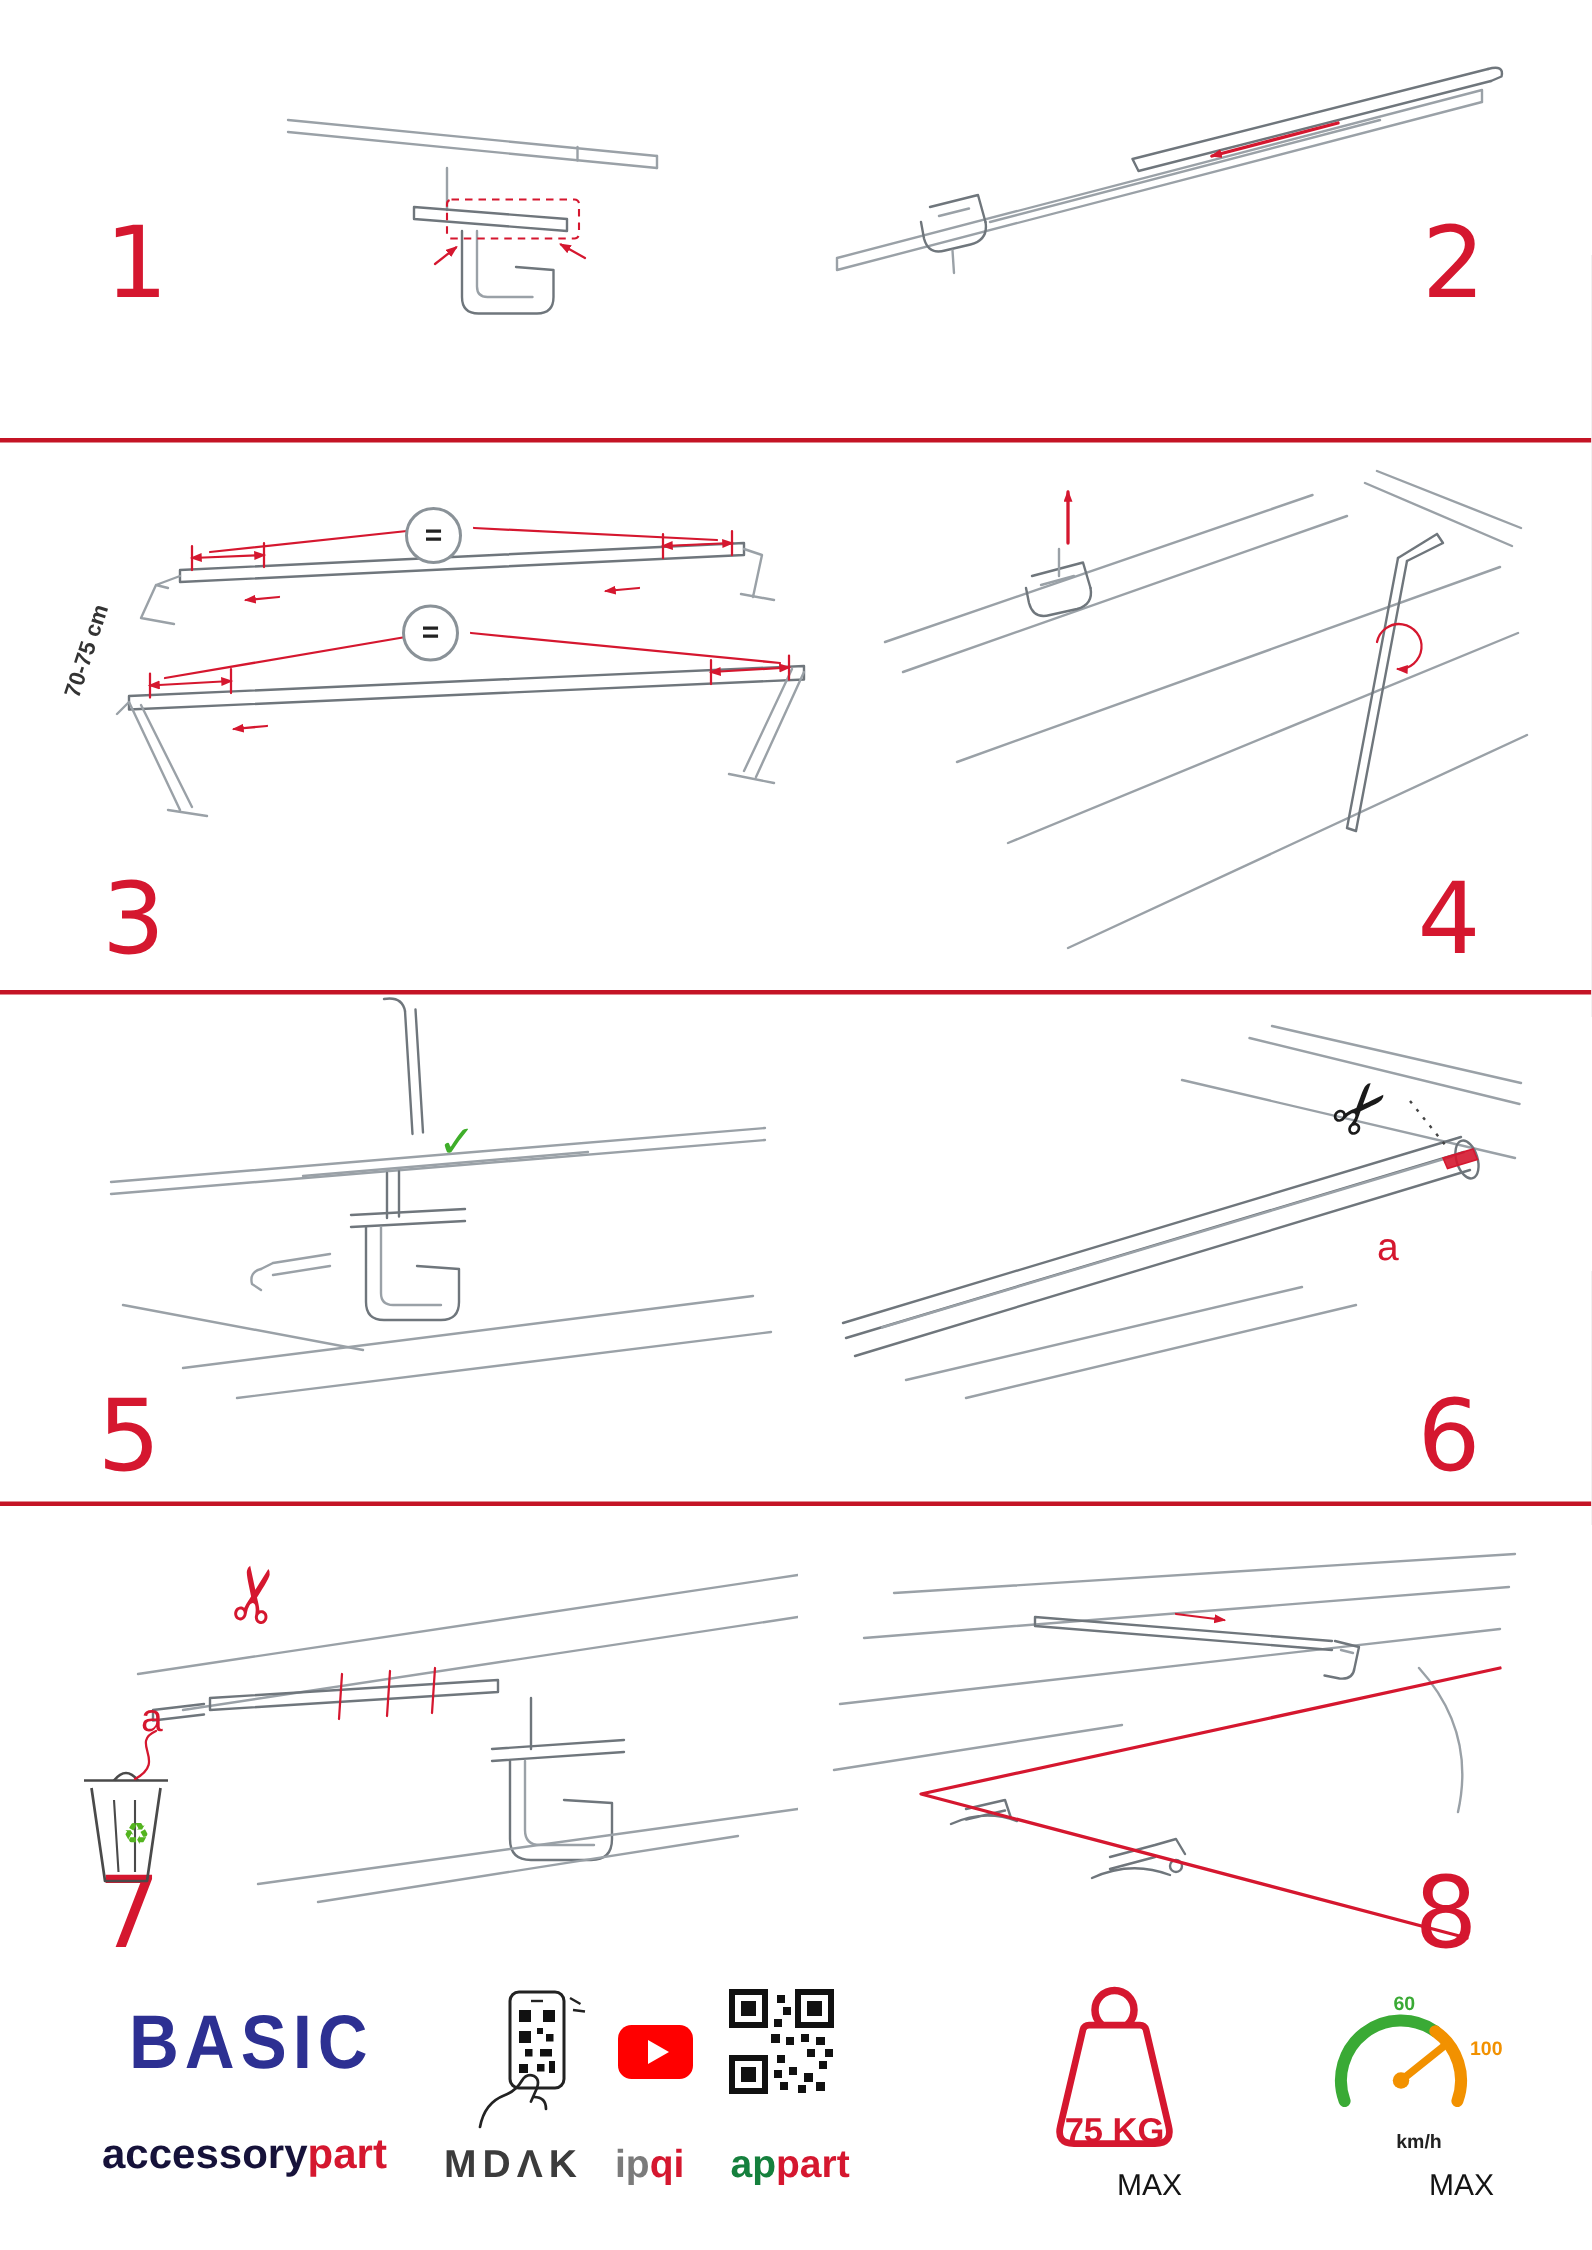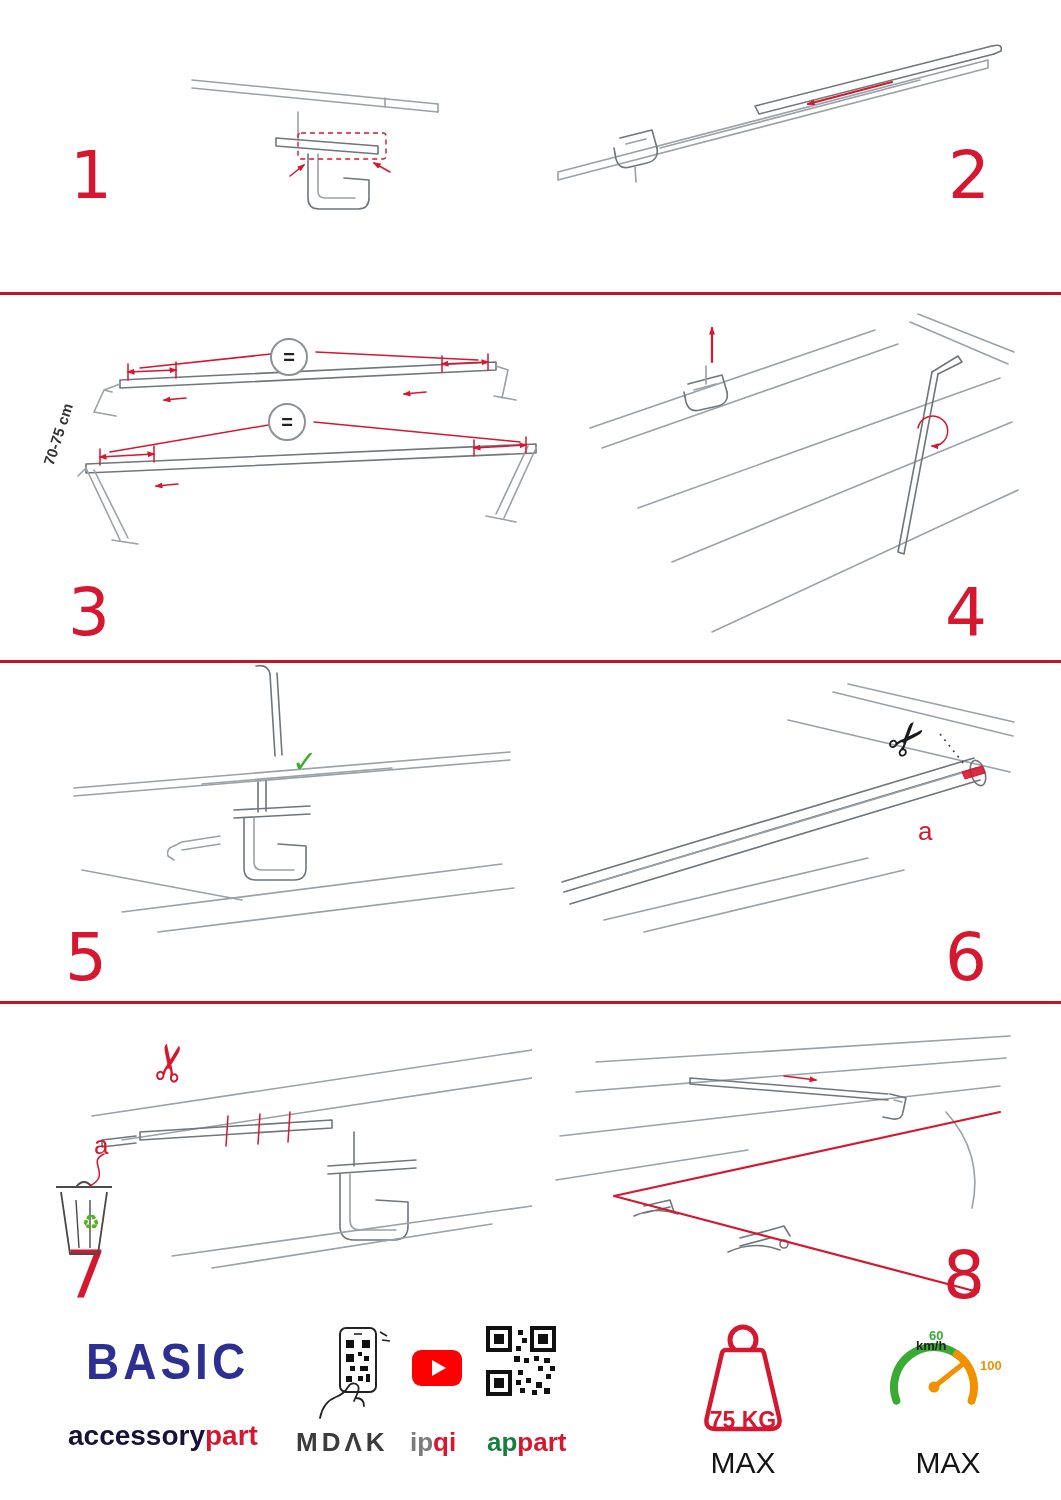--- a/index.html
+++ b/index.html
@@ -29,26 +29,26 @@
   .brand-sub{position:absolute;left:68px;top:1420px;font-size:28px;font-weight:700;color:#16123a;}
   .red-part{color:#d5172f;}
   .partner{position:absolute;font-size:26px;font-weight:700;color:#3c3c3c;}
   .mdak{left:296px;top:1427px;letter-spacing:4px;}
   .ipqi{left:410px;top:1427px;}
   .ipqi .dark{color:#7b7b7b;text-align:center;}
   .apline{left:487px;top:1427px;}
   .apline .dark{color:#15803d;}
   .weight-text{position:absolute;left:700px;top:1382px;width:86px;text-align:center;
                font-size:23px;font-weight:700;color:#d5172f;margin-top:25px;}
-  .max-label{position:absolute;font-size:30px;font-weight:500;color:#141414;text-align:center;}
+  .max-label{position:absolute;font-size:20px;font-weight:500;color:#141414;text-align:right;}
   .max-weight{left:698px;top:1446px;width:90px;}
   .max-speed{left:900px;top:1446px;width:96px;}
   .speed-60{position:absolute;left:893px;top:1328px;font-size:13px;font-weight:700;color:#3aaa35;margin-left:36px;}
   .speed-120{position:absolute;left:980px;top:1358px;font-size:13px;font-weight:700;color:#f29100;}
-  .speed-unit{position:absolute;left:916px;top:1338px;width:60px;text-align:left;
+  .speed-unit{position:absolute;left:916px;top:1420px;width:60px;text-align:center;
               font-size:13px;font-weight:600;color:#222;}
   svg{display:block;}
   .g{stroke:#9aa1a7;stroke-width:1.6;fill:none;stroke-linecap:round;stroke-linejoin:round;}
   .g2{stroke:#6f767c;stroke-width:1.6;fill:none;stroke-linecap:round;stroke-linejoin:round;}
   .r{stroke:#d5172f;stroke-width:1.5;fill:none;stroke-linecap:round;stroke-linejoin:round;}
   .r2{stroke:#d5172f;stroke-width:2.2;fill:none;stroke-linecap:round;stroke-linejoin:round;}
 </style>
 </head>
 <body>
 

